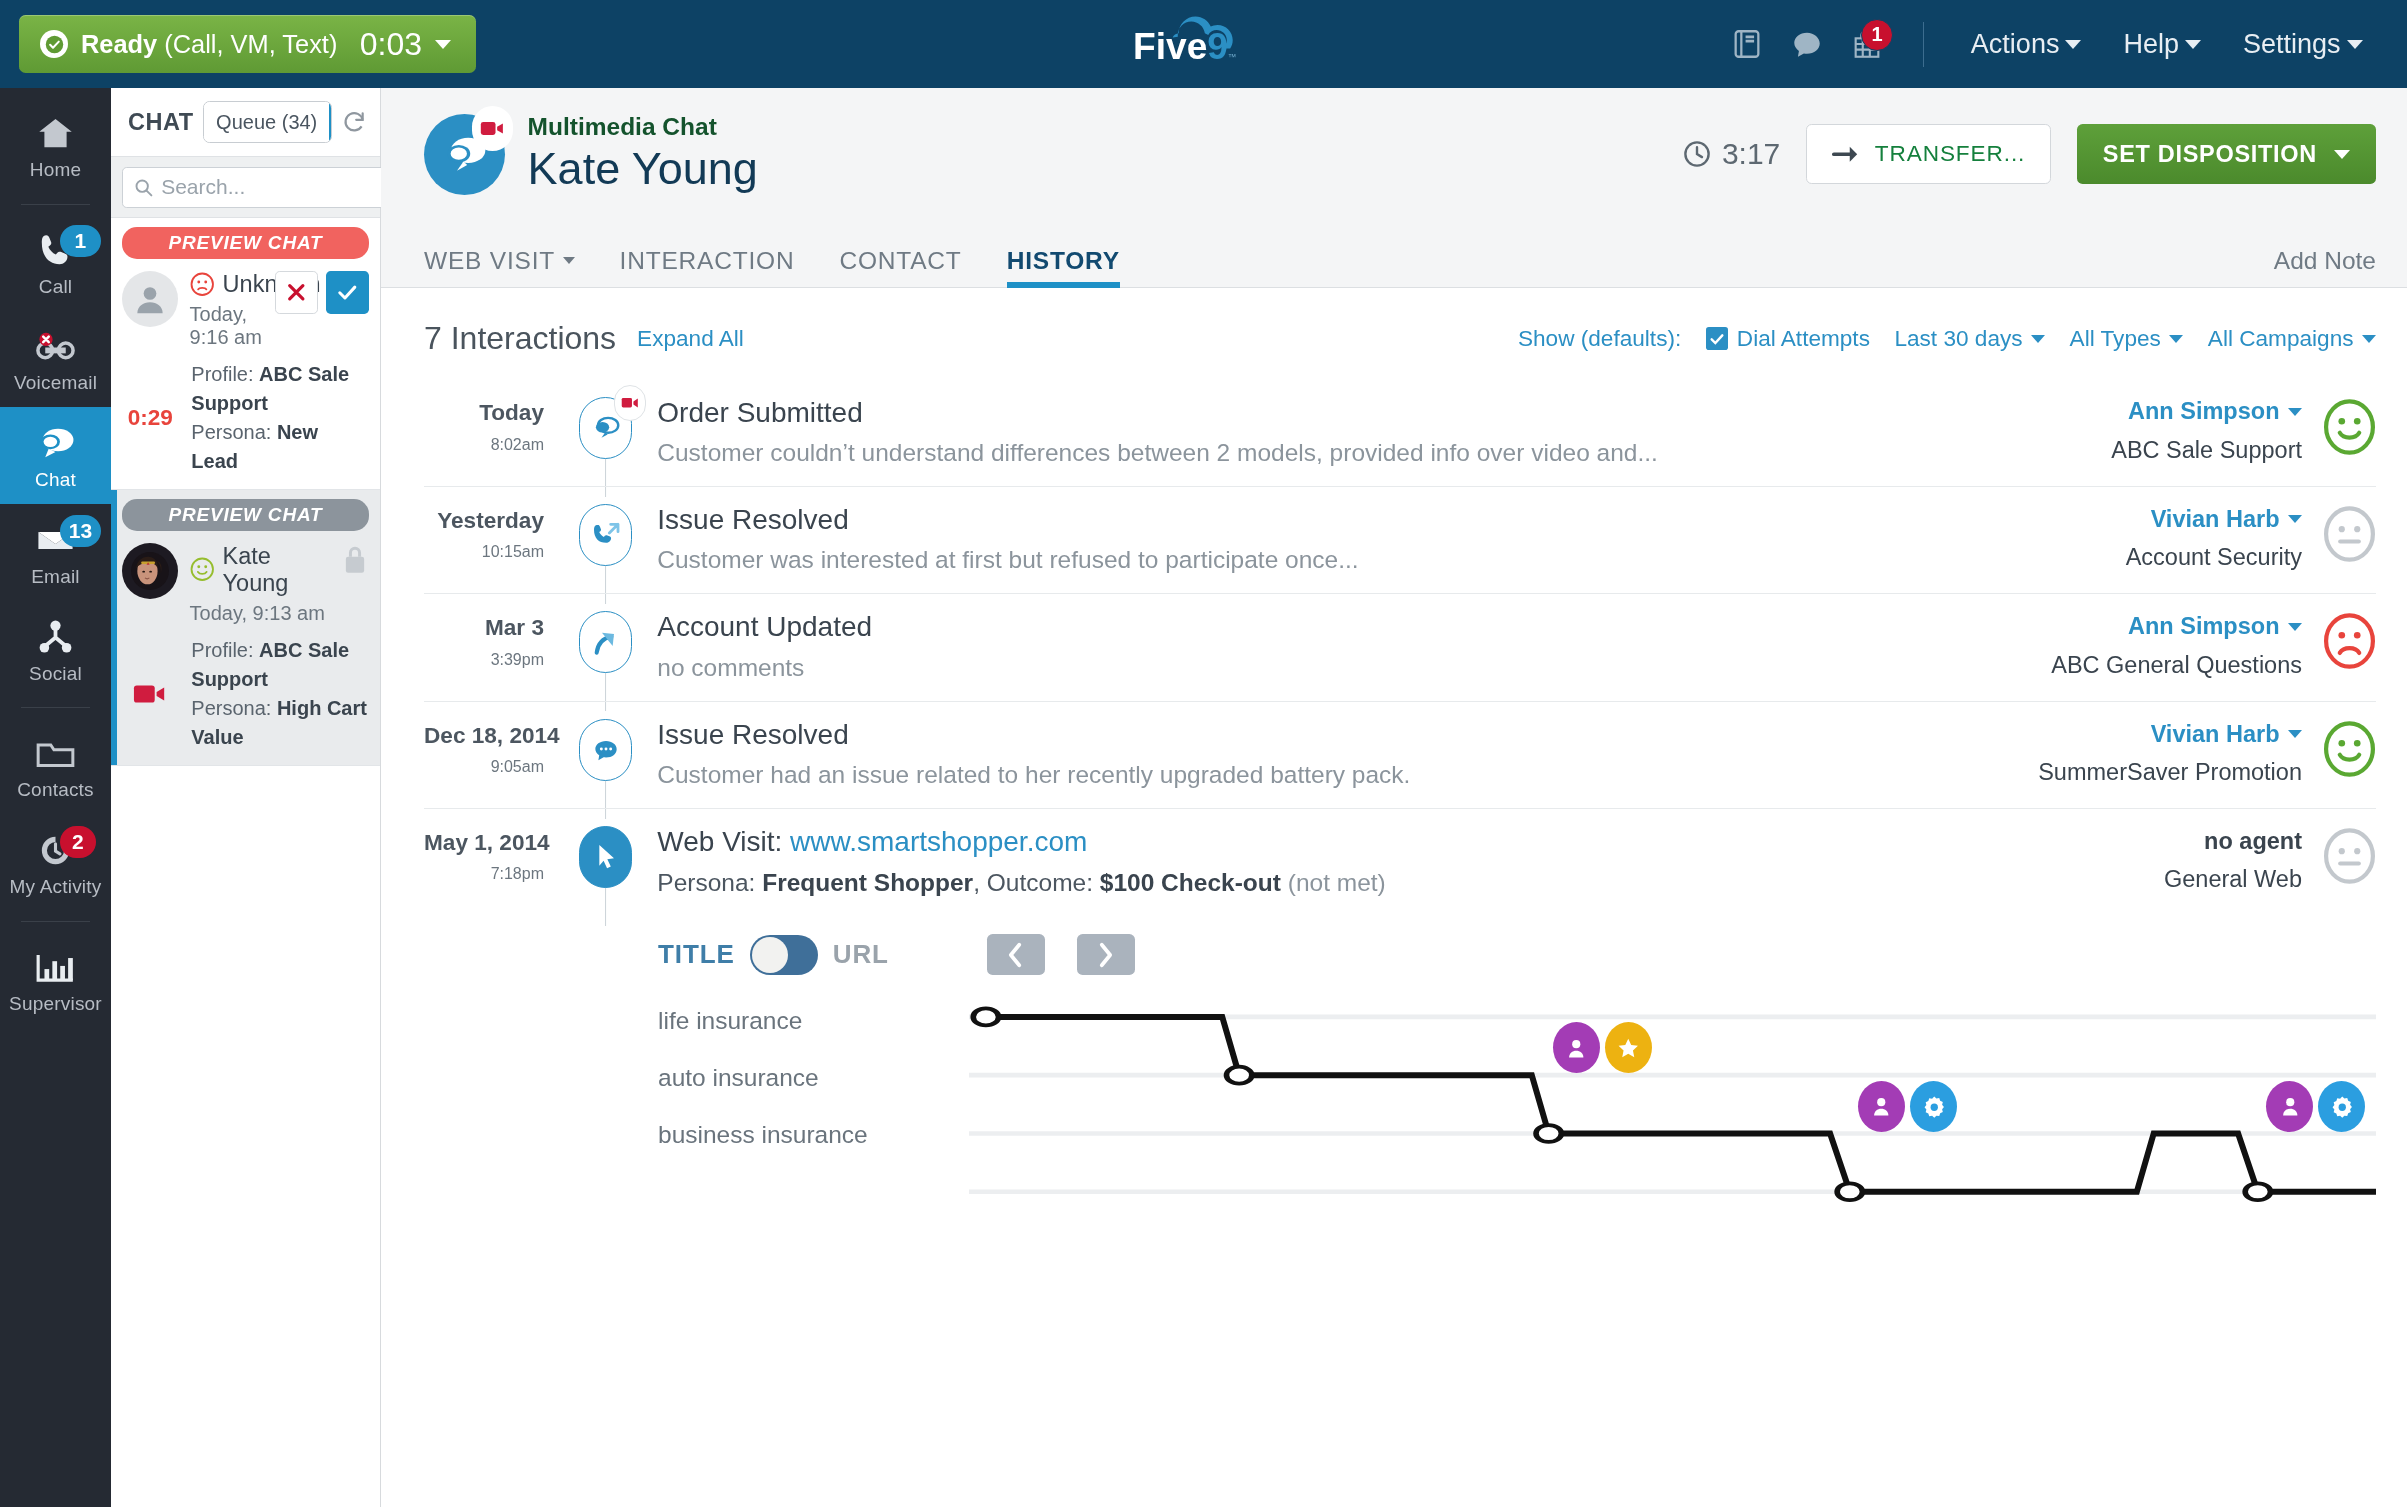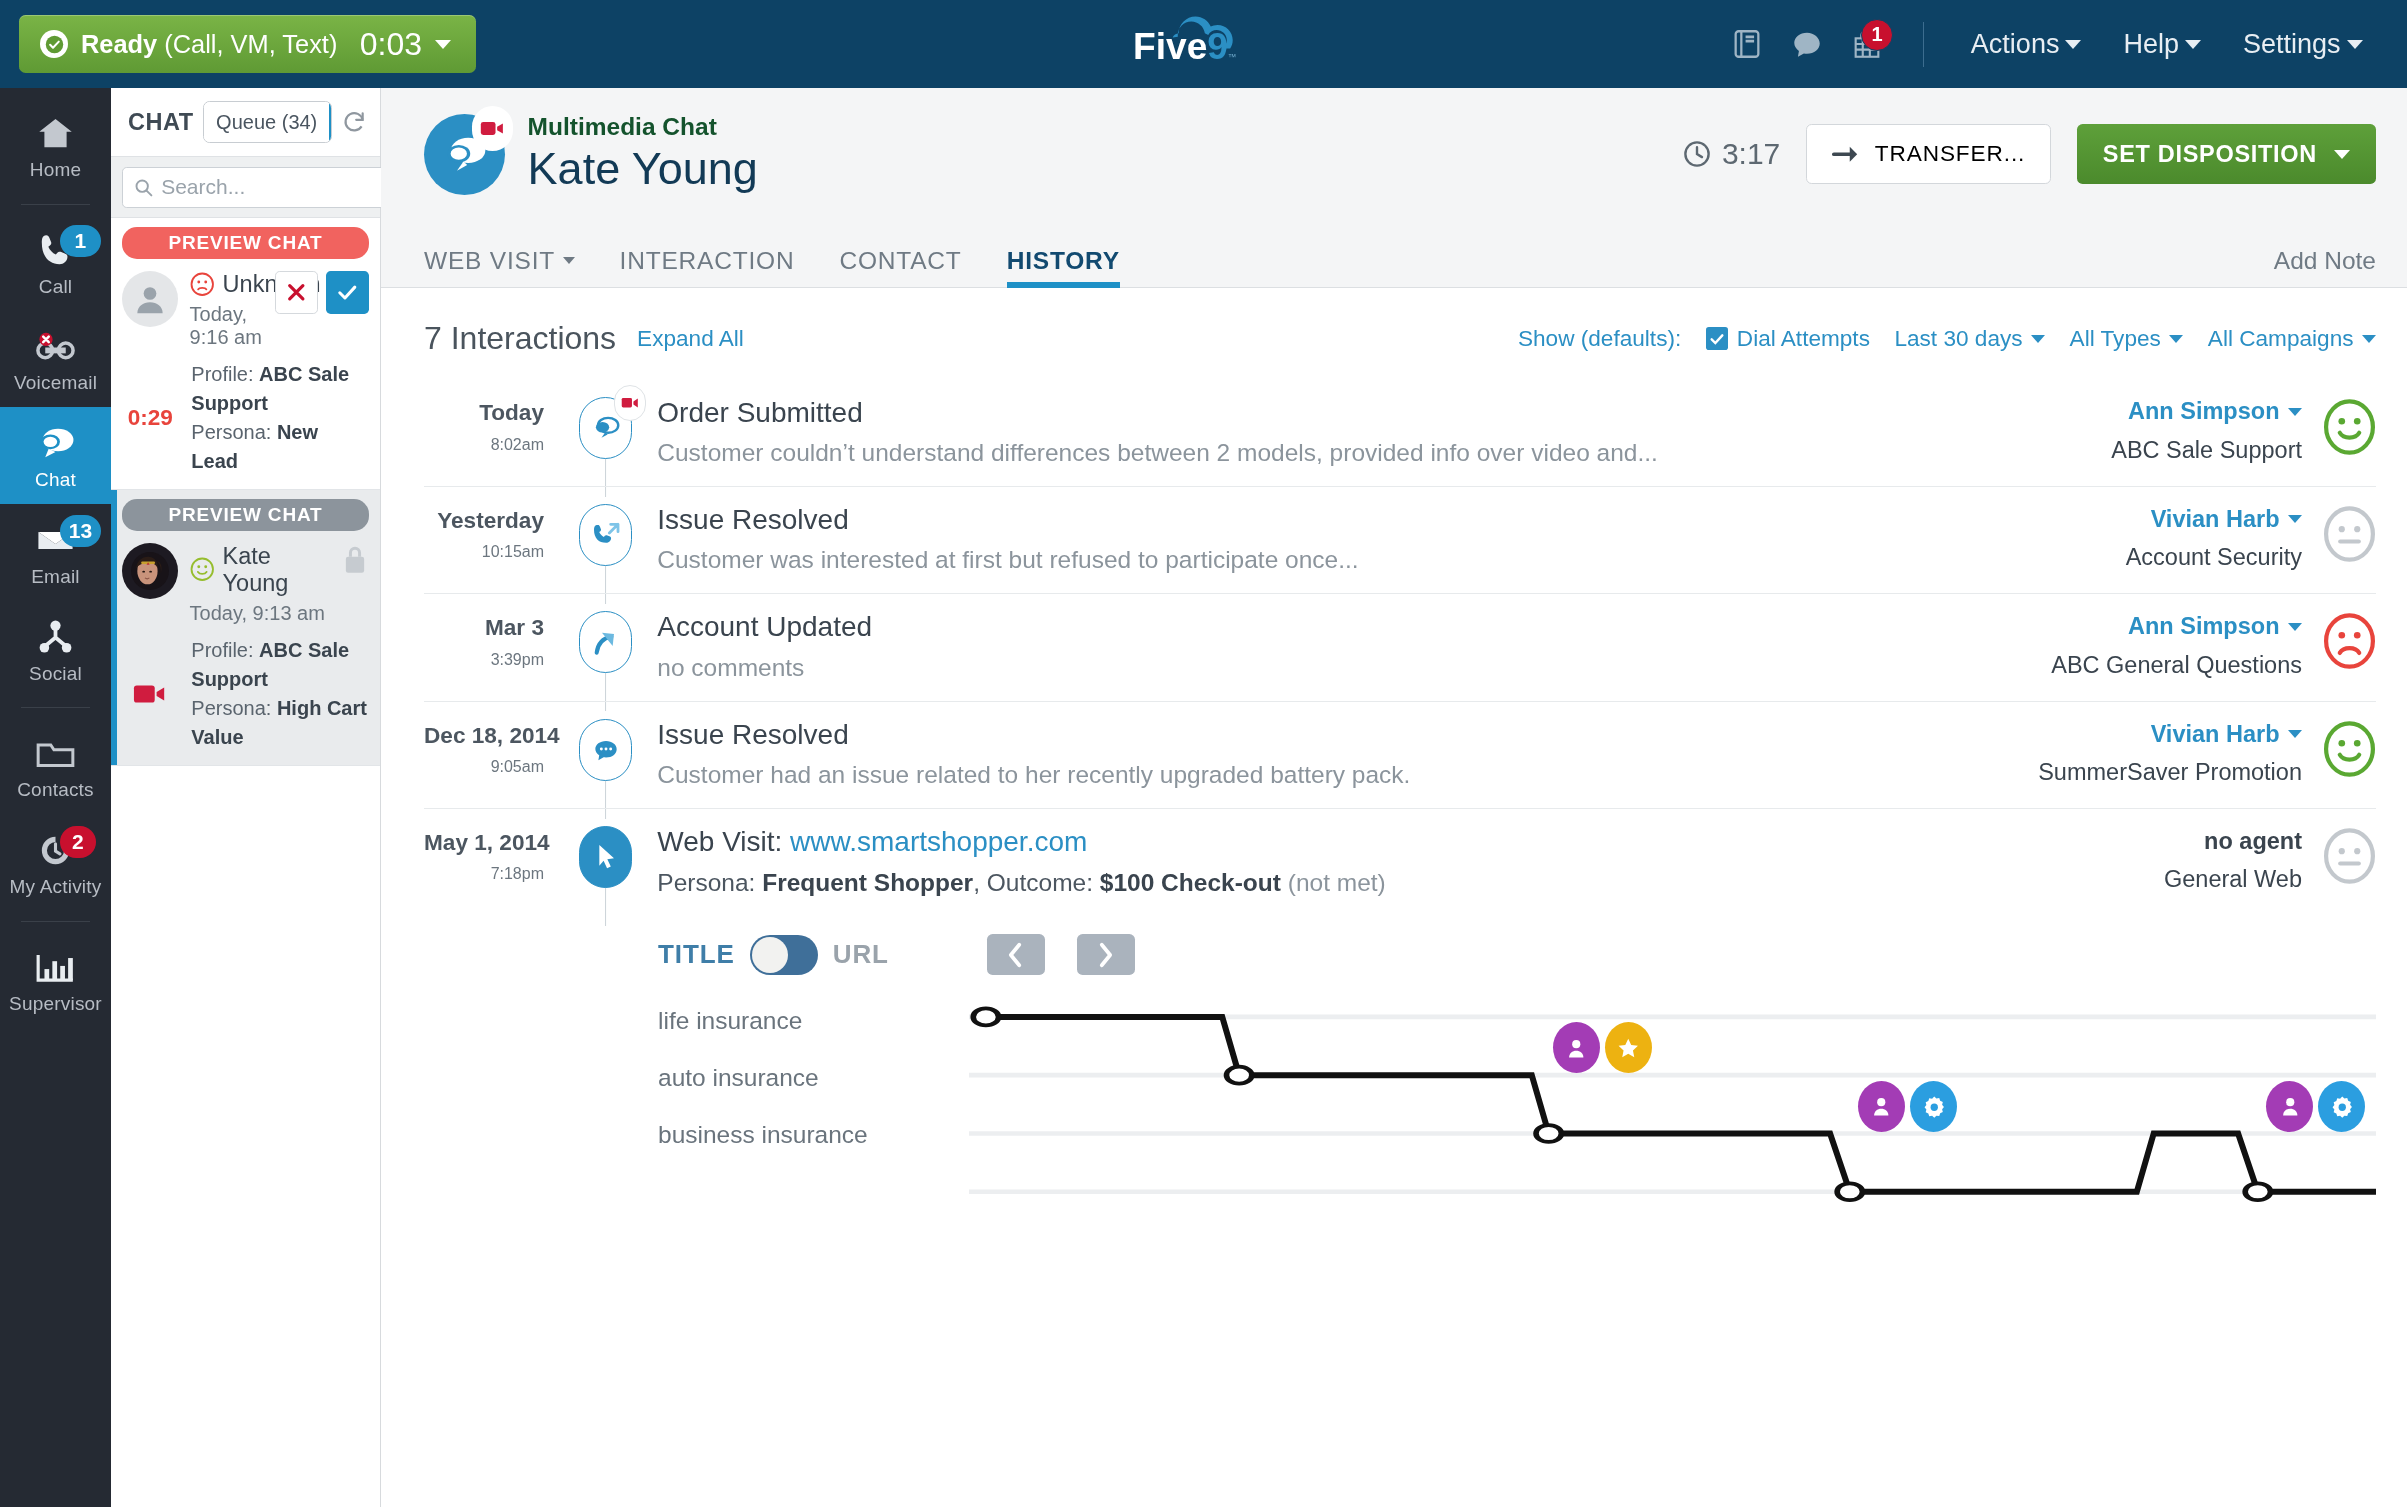--- a/index.html
+++ b/index.html
@@ -83,21 +83,21 @@
   .searchbox svg { width:21px;height:21px; flex:0 0 21px; }
   .searchbox input { border:0; outline:0; flex:1; font-size:21px; font-family:inherit; color:#5a6570; background:transparent; }
   .searchbox input::placeholder { color:#9aa3ab; }
   .sb-clear { color:#c3c9cf; font-size:24.5px; cursor:pointer; line-height:1; }
   .sortsel { font-size:21px; color:#4a5560; display:flex;align-items:center;gap:6.6px;cursor:pointer; white-space:nowrap; }
 
   .chat-card { border-bottom:0.9px solid #e2e5e8; padding:9.4px 11.3px 13px; position:relative; }
   .chat-card.selected { background:#e9ebed; }
   .chat-card.selected::before { content:""; position:absolute; left:0; top:0; bottom:0; width:5.6px; background:#1e90c6; }
   .preview-btn { height:32px; border-radius:15px; color:#fff; font-size:19px; font-weight:bold; letter-spacing:0.8px;
-      display:flex;align-items:center;justify-content:center; cursor:pointer; margin-bottom:11.3px; }
+      display:flex;align-items:center;justify-content:center; cursor:pointer; margin-bottom:11.3px;font-style:italic; }
   .preview-btn.red { background:#f1635f; }
   .preview-btn.gray { background:#8c949c; }
   .cc-row { display:flex; gap:11.3px; align-items:flex-start; }
   .avatar { width:56px;height:56px;border-radius:50%; flex:0 0 56px; background:#e4e6e8; display:flex;align-items:center;justify-content:center; overflow:hidden; position:relative; }
   .avatar svg { width:38px;height:38px; }
   .avatar.photo { background:#1d1a22; }
   .ring { position:absolute; inset:-4.7px; border-radius:50%; border:3.8px solid #dfe2e5; border-bottom-color:#2bc3a8; border-left-color:#2bc3a8; border-top-color:#2bc3a8; transform:rotate(-35deg); }
   .cc-name { display:flex; align-items:center; gap:8.5px; font-size:23.5px; color:#3a444e; }
   .cc-emoji { width:24.5px;height:24.5px; flex:0 0 24.5px; }
   .cc-when { font-size:20px; color:#6c767f; margin-top:5px; }
@@ -125,21 +125,21 @@
   .vidbadge svg { width:24.5px;height:21px; }
   .head-txt { margin-left:22.6px; }
   .head-kind { font-size:24.5px; color:#14532d; font-weight:bold; }
   .head-name { font-size:45px; color:#123a56; margin-top:1.9px; }
   .head-right { margin-left:auto; display:flex; align-items:center; gap:26px; }
   .timer-wrap { display:flex; align-items:center; gap:10.4px; color:#5d6871; font-size:30px; }
   .timer-wrap svg { width:30px;height:30px; }
   .btn-transfer {
     height:60px; background:#fff; border:0.9px solid #d3d7db; border-radius:5.6px;
     display:flex;align-items:center;gap:15px; padding:0 24.5px; cursor:pointer;
-    font-size:22.6px; color:#000000; letter-spacing:0.9px;
+    font-size:22.6px; color:#15803d; letter-spacing:0.9px;
   }
   .btn-transfer svg { width:28px;height:24.5px; }
   .btn-disp {
     height:60px; border-radius:5.6px; background:linear-gradient(#5ea03a,#4b8a2c);
     color:#fff; font-size:23.5px; font-weight:bold; letter-spacing:0.7px;
     display:flex;align-items:center;gap:17px; padding:0 26px; cursor:pointer;
   }
 
   .tabsrow { height:68px; display:flex; align-items:flex-end; padding:0 32px 0 43px; border-bottom:0.9px solid #dcdfe2; background:#f4f5f6; }
   .tab { font-size:24.5px; color:#6f7a84; padding:0 0 12.2px; margin-right:45px; cursor:pointer; letter-spacing:0.8px; display:flex; align-items:center; gap:7.5px; position:relative; }

